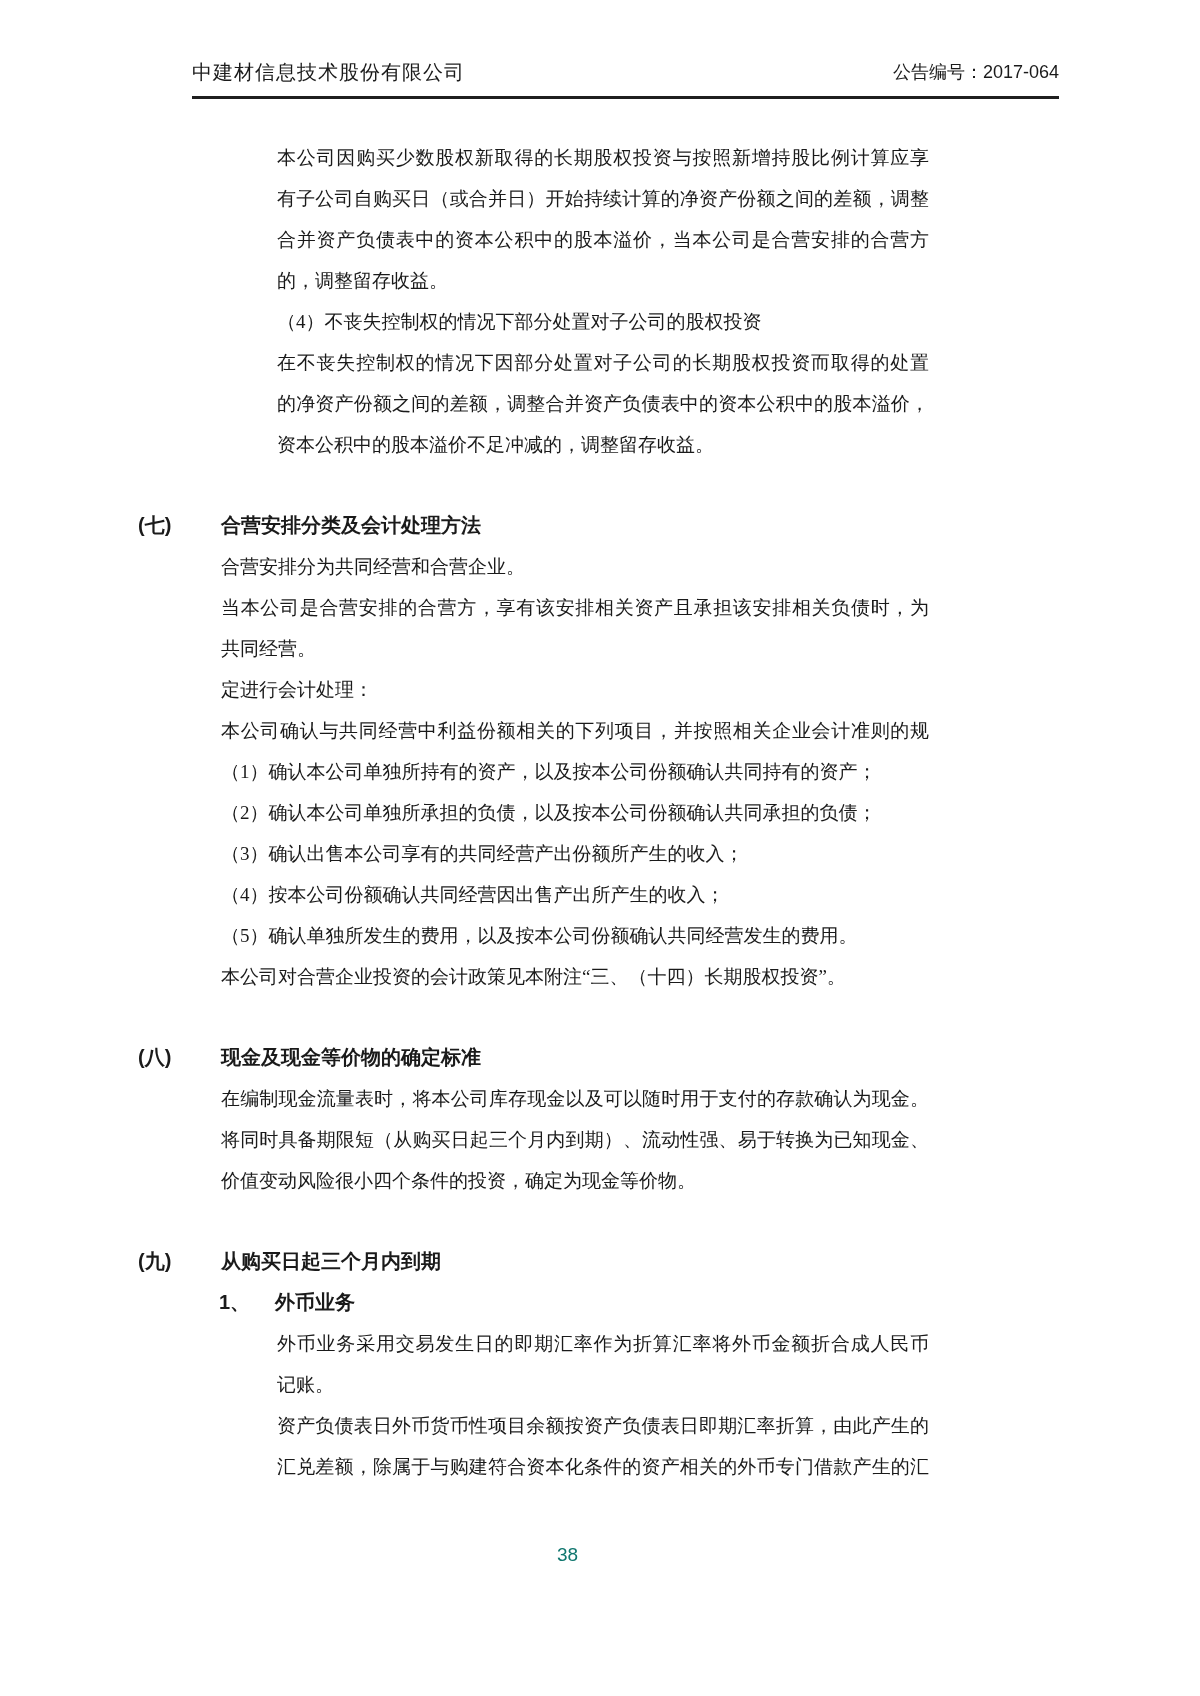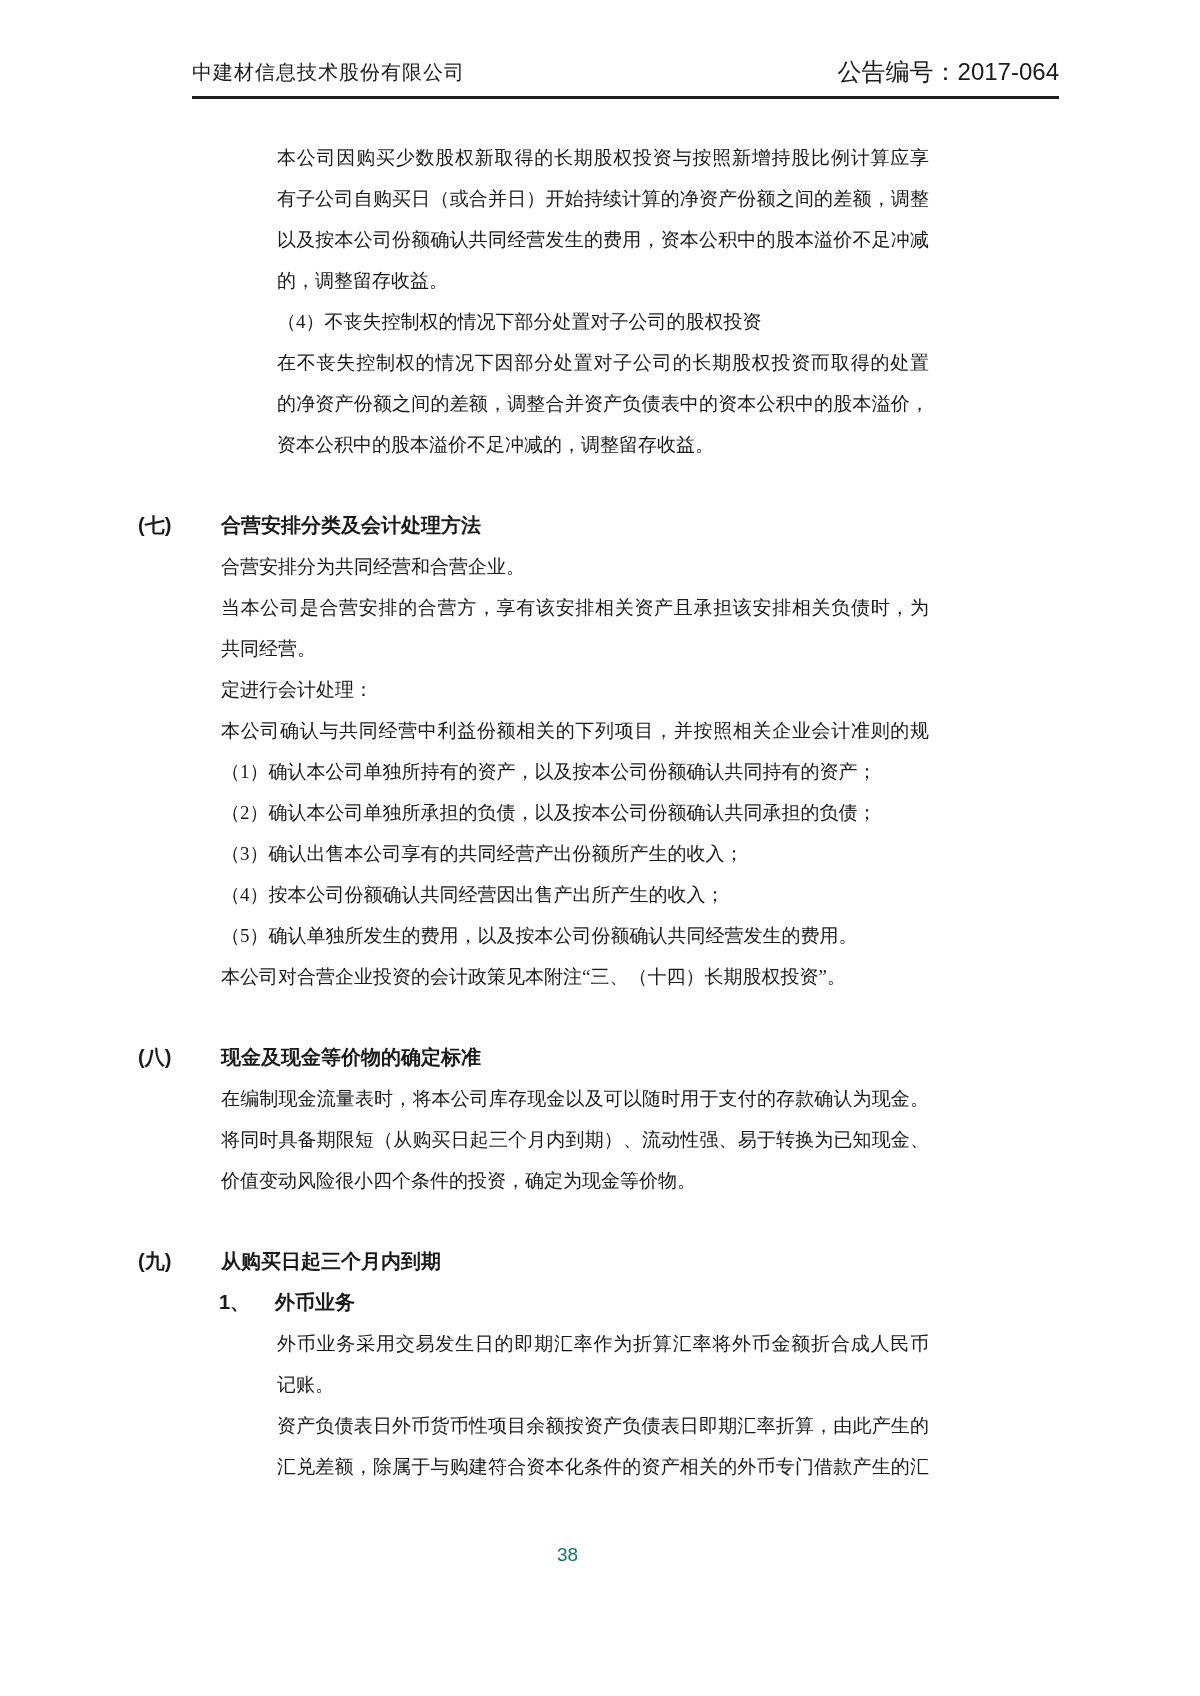--- a/index.html
+++ b/index.html
@@ -14,21 +14,21 @@
     padding-left:22px;
   }
   
   .header{margin:0 163px 0 170px;padding-top:58px;}
   .header-inner{
     display:flex;justify-content:space-between;align-items:flex-end;
     padding-bottom:10px;border-bottom:3px solid #1f1f1f;
     font-size:20px;line-height:28px;
   }
   .company{letter-spacing:1px;}
-  .notice{font-family:"Liberation Sans","DejaVu Sans",sans-serif;font-size:24px;}
+  .notice{font-family:"Liberation Sans","DejaVu Sans",sans-serif;font-size:18px;}
   
   .content{
     margin-left:116px;width:791px;margin-top:38px;
     font-size:19px;line-height:41px;
   }
   .para{margin:0;}
   .para .line{white-space:nowrap;}
   .para .line.fill{text-align:justify;text-align-last:justify;}
   .para.deep{margin-left:139px;width:652px;}
   .para.body{margin-left:83px;width:708px;}
@@ -61,21 +61,21 @@
     <div class="header-inner">
       <span class="company">中建材信息技术股份有限公司</span>
       <span class="notice">公告编号：2017-064</span>
     </div>
   </div>
 
   <div class="content">
       <div class="para deep">
         <div class="line fill">本公司因购买少数股权新取得的长期股权投资与按照新增持股比例计算应享</div>
         <div class="line fill">有子公司自购买日（或合并日）开始持续计算的净资产份额之间的差额，调整</div>
-        <div class="line fill">以及按本公司份额确认共同经营发生的费用，资本公积中的股本溢价不足冲减</div>
+        <div class="line fill">合并资产负债表中的资本公积中的股本溢价，当本公司是合营安排的合营方</div>
         <div class="line">的，调整留存收益。</div>
       </div>
       <div class="para deep">
         <div class="line">（4）不丧失控制权的情况下部分处置对子公司的股权投资</div>
       </div>
       <div class="para deep">
         <div class="line fill">在不丧失控制权的情况下因部分处置对子公司的长期股权投资而取得的处置</div>
         <div class="line fill">的净资产份额之间的差额，调整合并资产负债表中的资本公积中的股本溢价，</div>
         <div class="line">资本公积中的股本溢价不足冲减的，调整留存收益。</div>
       </div>

